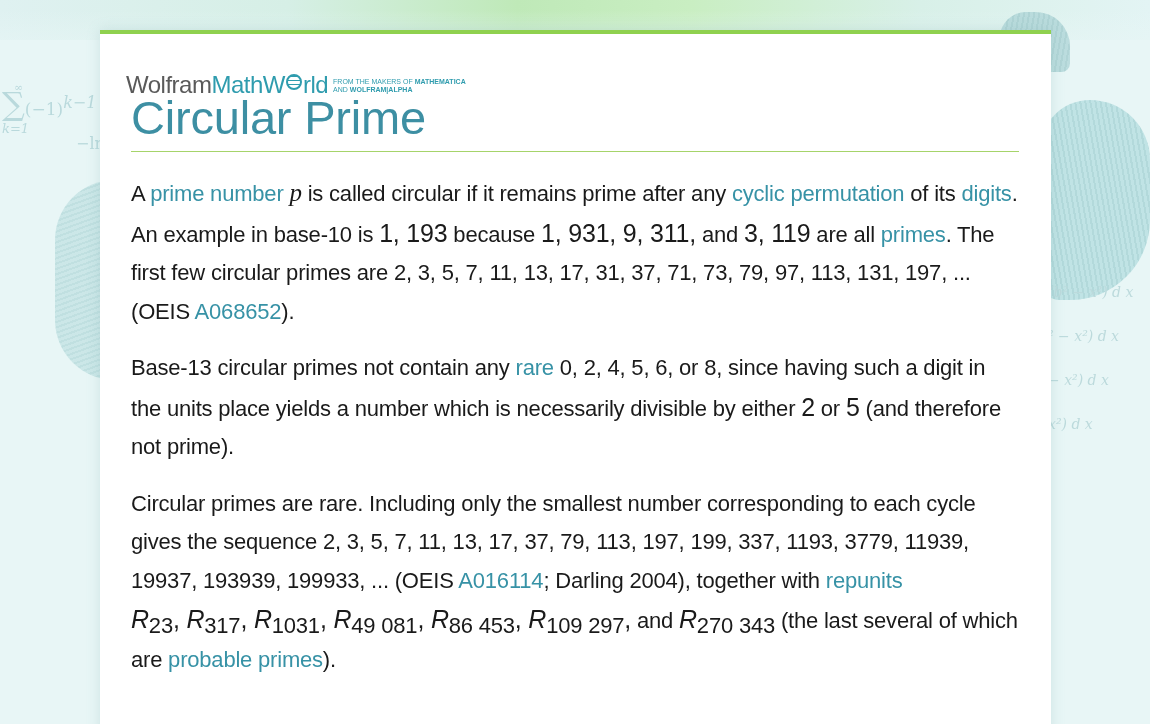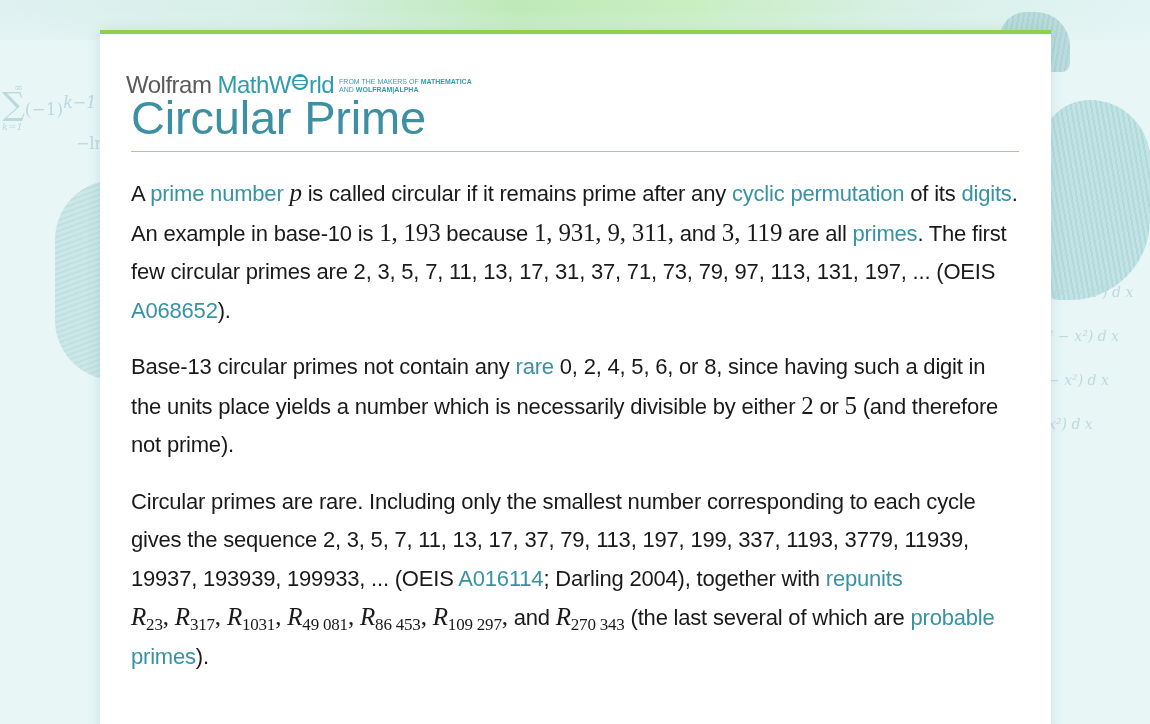--- a/index.html
+++ b/index.html
@@ -14,21 +14,21 @@
     }
     .bg-top::after {
       content: ""; position: absolute; left: 0; right: 0; bottom: 0; height: 30px;
       background: linear-gradient(180deg, rgba(232,246,246,0) 0%, rgba(232,246,246,0.5) 100%);
     }
     .bg-formula-left {
       position: absolute; left: 2px; top: 88px; color: #b9d9dc;
       font-family: "DejaVu Serif", serif; font-size: 17px; line-height: 1;
     }
     .bg-formula-left .sigma { font-size: 32px; }
-    .bg-formula-left .sub { font-size: 10px; display: block; margin-top: 2px; font-style: italic; }
+    .bg-formula-left .sub { font-size: 13px; display: block; margin-top: 2px; font-style: italic; }
     .bg-formula-left .ln { position: absolute; left: 74px; top: 48px; font-size: 16px; }
     .bg-shape-left {
       position: absolute; left: 55px; top: 180px; width: 70px; height: 200px;
       border-radius: 60px 0 0 60px;
       background: repeating-linear-gradient(160deg, #c4e3e4 0 3px, #b6dadb 3px 5px);
       opacity: 0.8;
     }
     .bg-shape-right1 {
       position: absolute; left: 1000px; top: 12px; width: 70px; height: 60px;
       border-radius: 30px 40px 10px 40px;
@@ -49,21 +49,21 @@
     .card {
       position: absolute; left: 100px; top: 30px; width: 951px; height: 700px;
       background: #ffffff; border-top: 4px solid #8fd14f;
       box-shadow: 0 0 12px rgba(120,170,170,0.25);
     }
     .logo {
       position: absolute; left: 26px; top: 37px; display: flex; align-items: flex-end;
       white-space: nowrap;
     }
     .logo .wolfram { font-size: 24px; color: #5a5a5a; letter-spacing: -0.5px; }
-    .logo .mathworld { font-size: 24px; color: #2f9cae; margin-left: 6px; letter-spacing: -0.5px; }
+    .logo .mathworld { font-size: 24px; color: #2f9cae; letter-spacing: -0.5px; }
     .logo .globe {
       display: inline-block; width: 16px; height: 16px; border-radius: 50%;
       border: 2px solid #2f9cae; margin: 0 1px 3px 1px; position: relative; box-sizing: border-box;
       background: repeating-linear-gradient(0deg, transparent 0 3px, #2f9cae 3px 4px);
     }
     .logo .tagline {
       font-size: 7px; line-height: 8px; color: #2f9cae; margin-left: 5px; margin-bottom: 5px;
       text-transform: uppercase;
     }
     .logo .tagline b { font-weight: bold; }
@@ -73,23 +73,23 @@
     }
     .title-rule {
       position: absolute; left: 31px; top: 117px; width: 888px; height: 1px; background: #a6d46a;
     }
     .content {
       position: absolute; left: 31px; top: 140px; width: 890px;
       font-size: 22px; line-height: 38.5px; color: #1a1a1a; letter-spacing: -0.2px;
     }
     .content p { margin: 0 0 18px 0; }
     .content a { color: #3792a6; text-decoration: none; text-align: right; }
-    .m { font-family: Liberation Serif, serif; font-size: 25px; }
+    .m { font-family: Liberation Sans, sans-serif; font-size: 25px; }
     .mi { font-family: "Liberation Serif", serif; font-style: italic; font-size: 25px; }
-    .m sub { font-size: 17px; font-style: normal; vertical-align: -5px; line-height: 0; text-align: right; }
+    .m sub { font-size: 22px; font-style: normal; vertical-align: -5px; line-height: 0; text-align: right; }
   </style>
 </head>
 <body>
 
 <div class="bg-top"></div>
 <div class="bg-formula-left">
   <span style="font-size:11px;position:absolute;left:12px;top:-6px;">∞</span>
   <span class="sigma">∑</span><span>(−1)</span><sup style="font-size:16px;font-style:italic;">k−1</sup>
   <span class="sub">k=1</span>
   <span class="ln">−ln</span>

